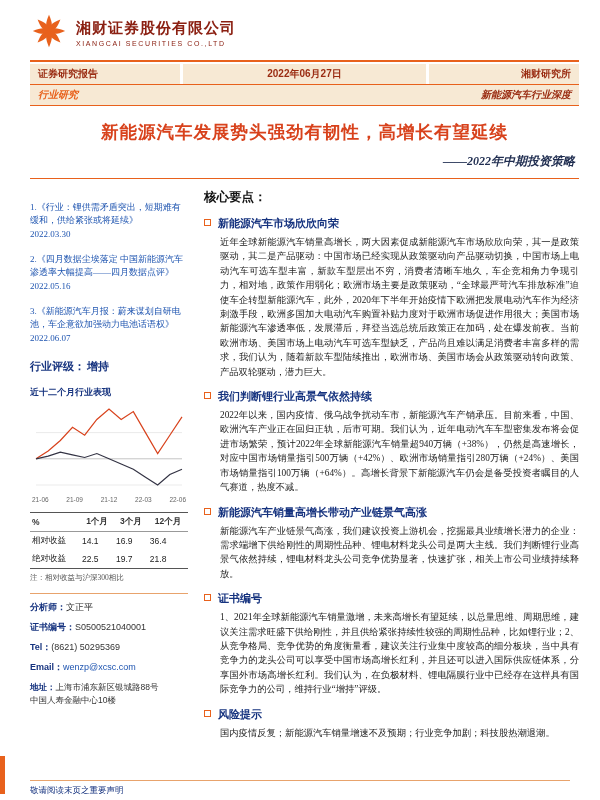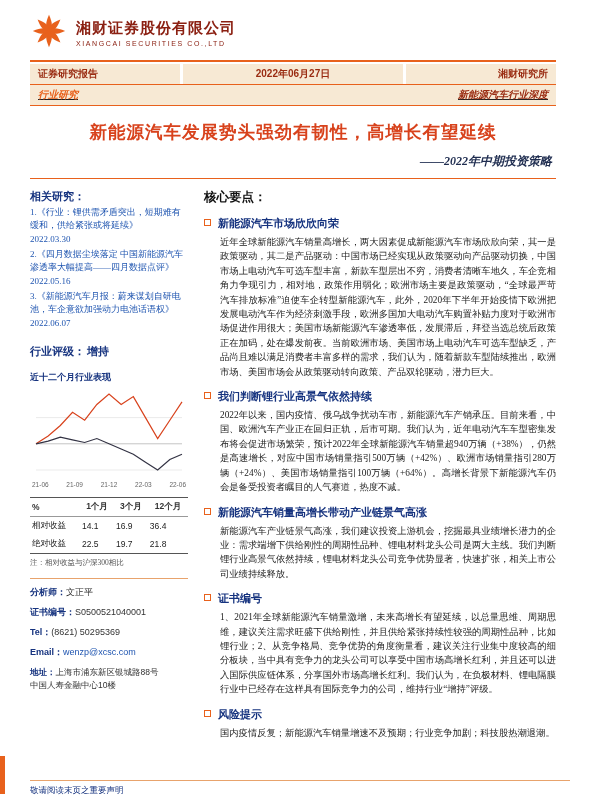--- a/index.html
+++ b/index.html
@@ -1,55 +1,55 @@
 <!DOCTYPE html>
 <html><head>
 <meta charset="utf-8">
 <style>
   * { margin:0; padding:0; box-sizing:border-box; }
   html,body { width:600px; background:#fff; }
   body { font-family:"Liberation Serif","DejaVu Serif",serif; color:#222; }
-  .page { position:relative; width:600px; height:800px; background:#fff; overflow:hidden; padding:12px 44px 0 30px; }
+  .page { position:relative; width:600px; height:800px; background:#fff; overflow:hidden; padding:12px 21px 0 30px; }
 
   
   .brand { display:flex; align-items:center; gap:8px; }
   .brand-name { color:#8b2012; }
   .brand-name .cn { font-size:15px; font-weight:bold; font-family:"Liberation Sans","DejaVu Sans",sans-serif; letter-spacing:1px; }
   .brand-name .en { font-size:7px; letter-spacing:1.6px; margin-top:2px; font-family:"Liberation Sans","DejaVu Sans",sans-serif; }
   .top-rule { border:none; border-top:2px solid #e8611c; margin-top:6px; }
 
   
   .hdr-row { display:flex; gap:3px; margin-top:2px; border-bottom:1px solid #e8611c; }
   .hdr-cell { background:#f7e9d4; color:#9a2c12; font-size:10px; line-height:20px; padding:0 8px;
               font-weight:bold; font-family:"Liberation Sans","DejaVu Sans",sans-serif; }
   .hc-left { width:150px; }
   .hc-mid { flex:1; text-align:center; }
   .hc-right { width:150px; text-align:right; }
   .hdr-row2 { display:flex; justify-content:space-between; background:#f7e9d4; margin-top:0;
-              border-bottom:1px solid #e8611c;text-decoration:underline; }
+              border-bottom:1px solid #e8611c; }
   .hdr-row2 .cat { color:#e8611c; font-style:italic; }
   .hdr-row2 .subcat { color:#9a2c12; font-style:italic; font-weight:bold; }
   .hdr-row2 span { font-size:10px; line-height:20px; padding:0 8px; font-weight:bold;
                    font-family:"Liberation Sans","DejaVu Sans",sans-serif; }
 
   
   .report-title { margin-top:14px; text-align:center; color:#d8421c; font-size:17.5px; font-weight:bold;
                   letter-spacing:1px; font-family:"Liberation Sans","DejaVu Sans",sans-serif; }
   .report-subtitle { margin-top:9px; text-align:right; color:#1f2d50; font-size:12px; font-weight:bold;
                      font-style:italic; padding-right:4px; }
   .title-rule { border:none; border-top:1px solid #e8611c; margin-top:8px; }
 
   
   .cols { display:flex; gap:16px; margin-top:10px; }
   .left { width:158px; flex-shrink:0; }
   .right { flex:1; min-width:0; }
 
   
   .side-h { color:#16337f; font-size:11px; font-weight:bold; font-family:"Liberation Sans","DejaVu Sans",sans-serif; }
-  .rs-item { color:#1f55b0; font-size:9px; line-height:1.45; margin-top:2px; cursor:pointer; }
+  .rs-item { color:#1f55b0; font-size:9px; line-height:1.45; margin-top:12px; cursor:pointer; }
   .rs-date { margin-top:1px; }
   .rating { margin-top:14px; }
   .rating .val { margin-left:2px; }
   .chart-wrap { margin-top:12px; }
   .chart-title { color:#16337f; font-size:9px; font-weight:bold; font-family:"Liberation Sans","DejaVu Sans",sans-serif; }
   .chart-box { margin-top:4px; }
   .x-labels { display:flex; justify-content:space-between; font-size:6.5px; color:#666; padding:0 2px; margin-top:1px;
               font-family:"Liberation Sans","DejaVu Sans",sans-serif; }
   .perf-table { width:100%; border-collapse:collapse; margin-top:9px; font-size:8.5px;
                 font-family:"Liberation Sans","DejaVu Sans",sans-serif; }
@@ -132,21 +132,20 @@
     <span class="subcat">新能源汽车行业深度</span>
   </div>
 
   <div class="report-title">新能源汽车发展势头强劲有韧性，高增长有望延续</div>
   <div class="report-subtitle">——2022年中期投资策略</div>
   <hr class="title-rule">
 
   <div class="cols">
 
     <div class="left">
-      <div class="side-h">相关研究：</div>
 
       <div class="rs-item">
         <span>1.《行业：锂供需矛盾突出，短期难有缓和，供给紧张或将延续》</span>
         <div class="rs-date">2022.03.30</div>
       </div>
       <div class="rs-item">
         <span>2.《四月数据尘埃落定 中国新能源汽车渗透率大幅提高——四月数据点评》</span>
         <div class="rs-date">2022.05.16</div>
       </div>
       <div class="rs-item">

